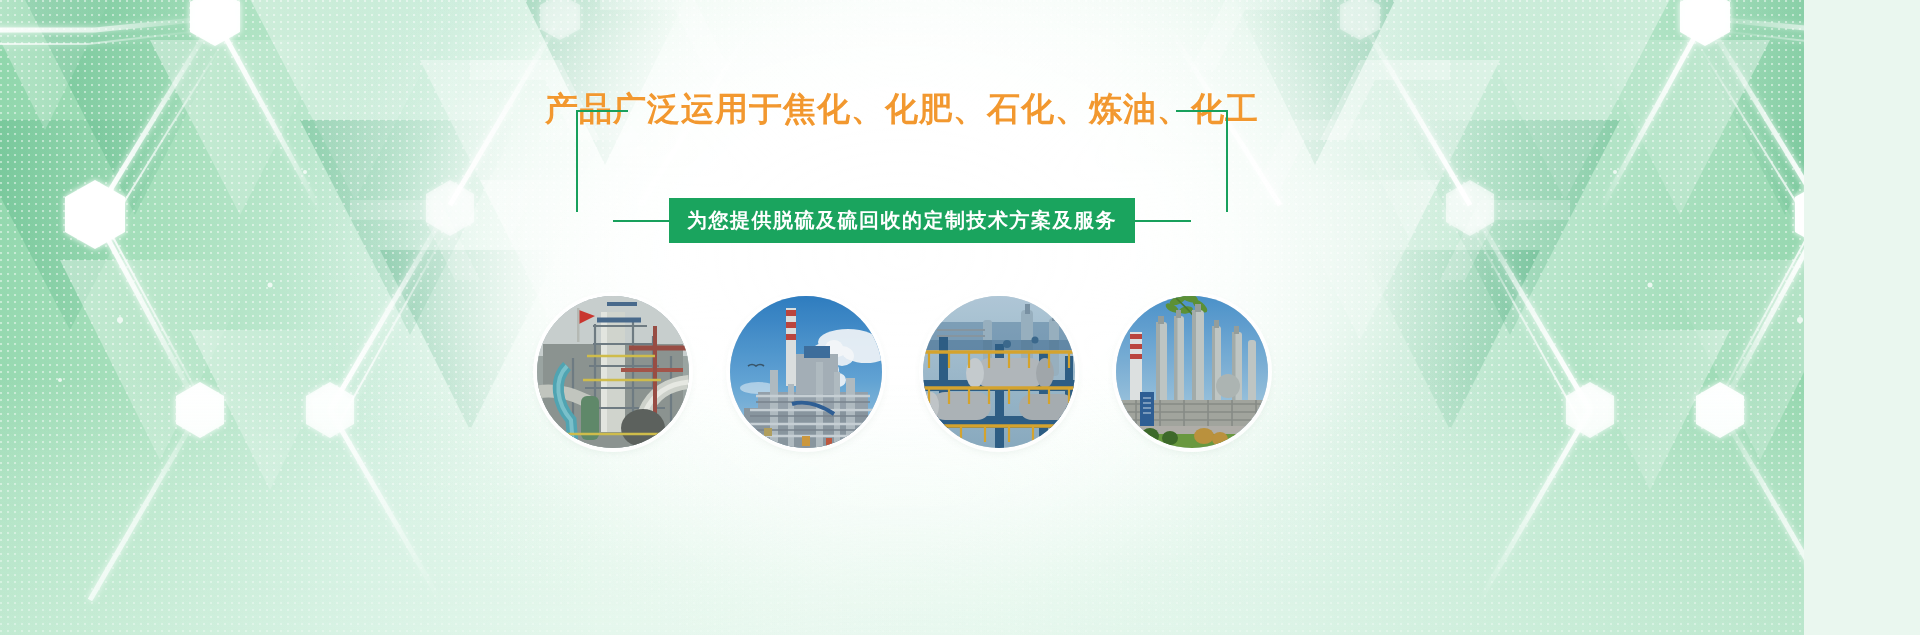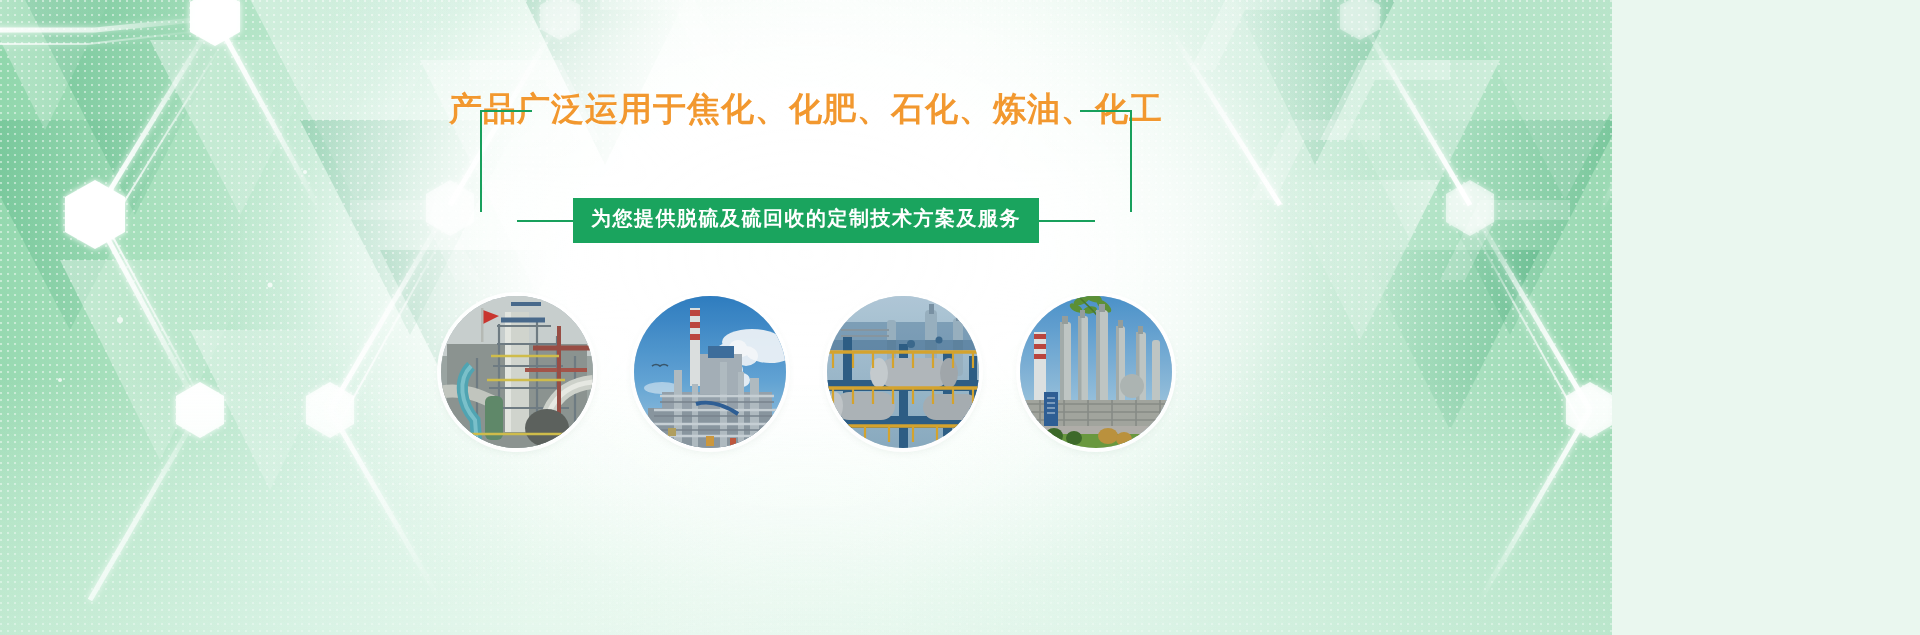--- a/index.html
+++ b/index.html
@@ -4,21 +4,21 @@
 <style>
   * { margin:0; padding:0; box-sizing:border-box; }
   html,body { width:1920px; height:635px; overflow:hidden; }
   body {
     font-family:"Liberation Sans","DejaVu Sans",sans-serif;
     background:#eaf7ef;
   }
 
   #banner{
     position:relative;
-    width:1612px; height:635px;
+    width:1804px; height:635px;
     overflow:hidden;
     background:
       radial-gradient(ellipse 760px 520px at 50% 42%, #ffffff 0%, rgba(255,255,255,0.96) 22%, rgba(250,254,251,0.72) 44%, rgba(233,248,238,0.18) 68%, rgba(233,248,238,0) 82%),
       linear-gradient(100deg, #8fd6ab 0%, #a8e0bd 11%, #cdeedd 24%, #e9f8ef 37%, #f4fbf7 48%, #eefaf3 58%, #d8f1e4 72%, #aee2c3 87%, #8ed4a9 100%);
   }
 
   
   .layer{ position:absolute; inset:0; pointer-events:none; }
 
   .tri-layer svg, .hex-layer svg { display:block; width:1920px; height:635px; }
@@ -72,21 +72,21 @@
     margin-top:-21px;
     white-space:nowrap;
     text-shadow:0 1px 0 rgba(255,255,255,.45);
   }
   .headline .l2{ display:block; }
 
   
   .sub-row{
     position:absolute;
     left:0; right:0; top:198px;
-    display:flex; align-items:center; justify-content:center;font-family:Liberation Mono, monospace;
+    display:flex; align-items:center; justify-content:center;
   }
   .sub-line{
     height:2px; background:#18a05c; width:56px;
   }
   .subbanner{
     background:#1aa45e;
     color:#ffffff;
     font-size:20px;
     font-weight:bold;
     letter-spacing:1.5px;

